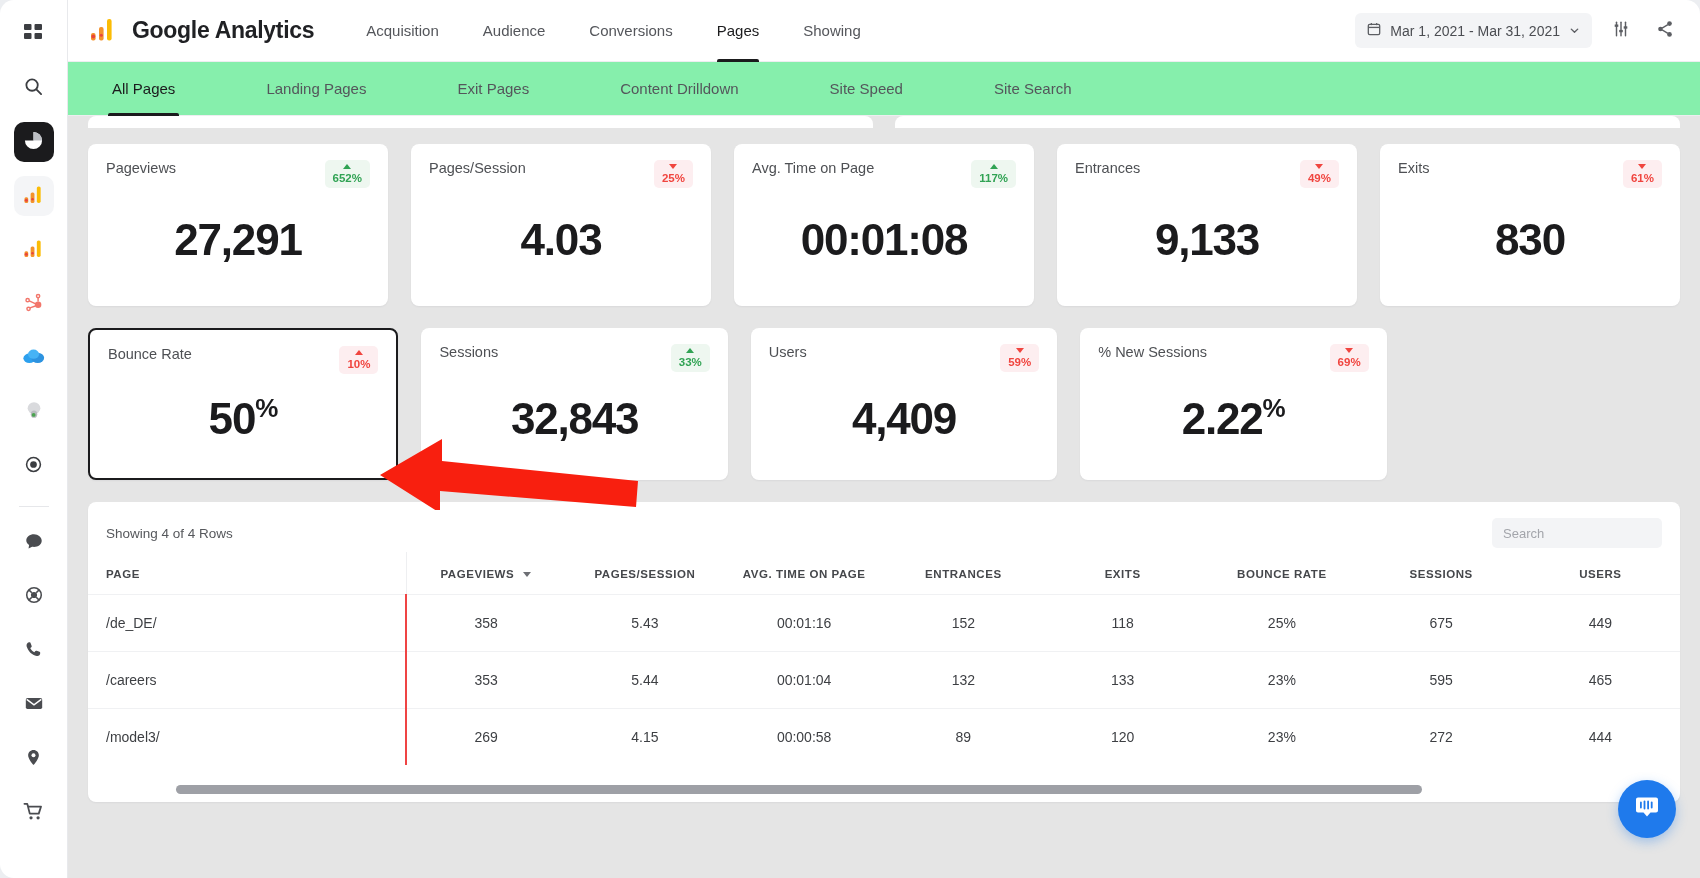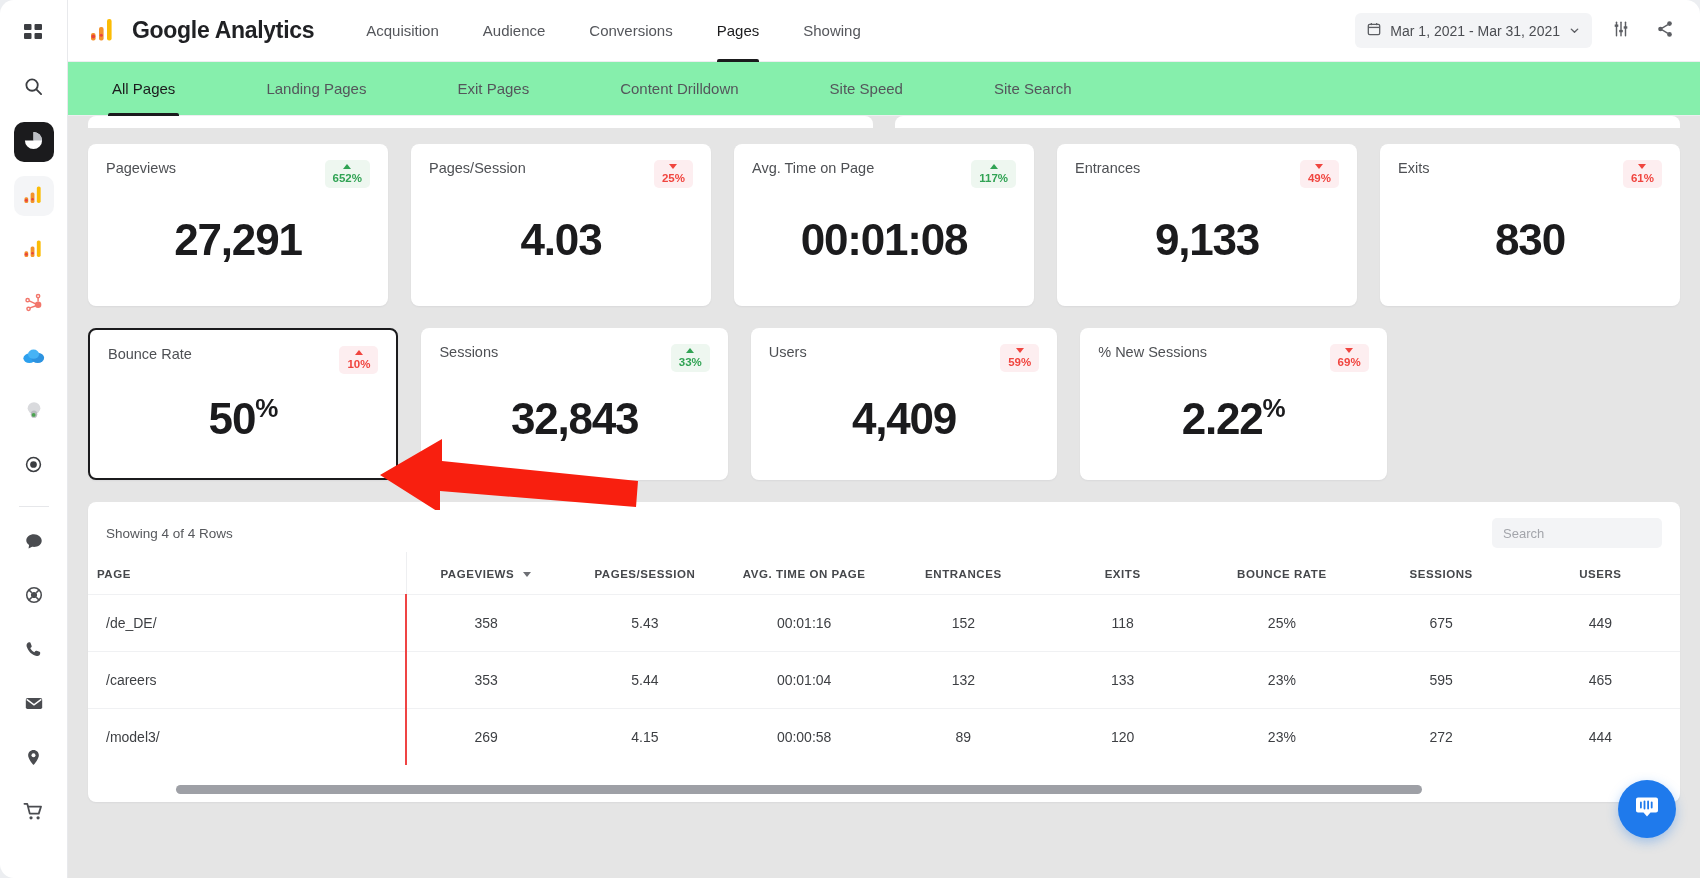--- a/index.html
+++ b/index.html
@@ -147,21 +147,21 @@
     border: 0; background: transparent; outline: none; width: 100%;
     font-size: 13px; color: #4b4d52; font-family: "Liberation Sans", sans-serif;
   }
   .search-box input::placeholder { color: #a3a5ab; }
 
   table { width: 100%; border-collapse: collapse; table-layout: fixed; }
   th {
     font-size: 11.5px; font-weight: bold; color: #45474b; letter-spacing: .55px;
     text-align: center; padding: 16px 4px 14px; white-space: nowrap;
   }
-  th.page-col { text-align: left; padding-left: 9px; width: 318px; border-right: 1px solid #eeeff1; }
+  th.page-col { text-align: left; padding-left: 18px; width: 318px; border-right: 1px solid #eeeff1; }
   td {
     font-size: 14px; color: #3d3f43; text-align: center;
     padding: 20px 4px; border-top: 1px solid #f0f1f3; white-space: nowrap;
   }
   td.page-col { text-align: left; padding-left: 18px; border-right: 2px solid #ef4444; }
   .sort-caret {
     display: inline-block; margin-left: 9px;
     width: 0; height: 0; border-left: 4px solid transparent;
     border-right: 4px solid transparent; border-top: 5px solid #6d6f74;
     vertical-align: middle; cursor: pointer;

